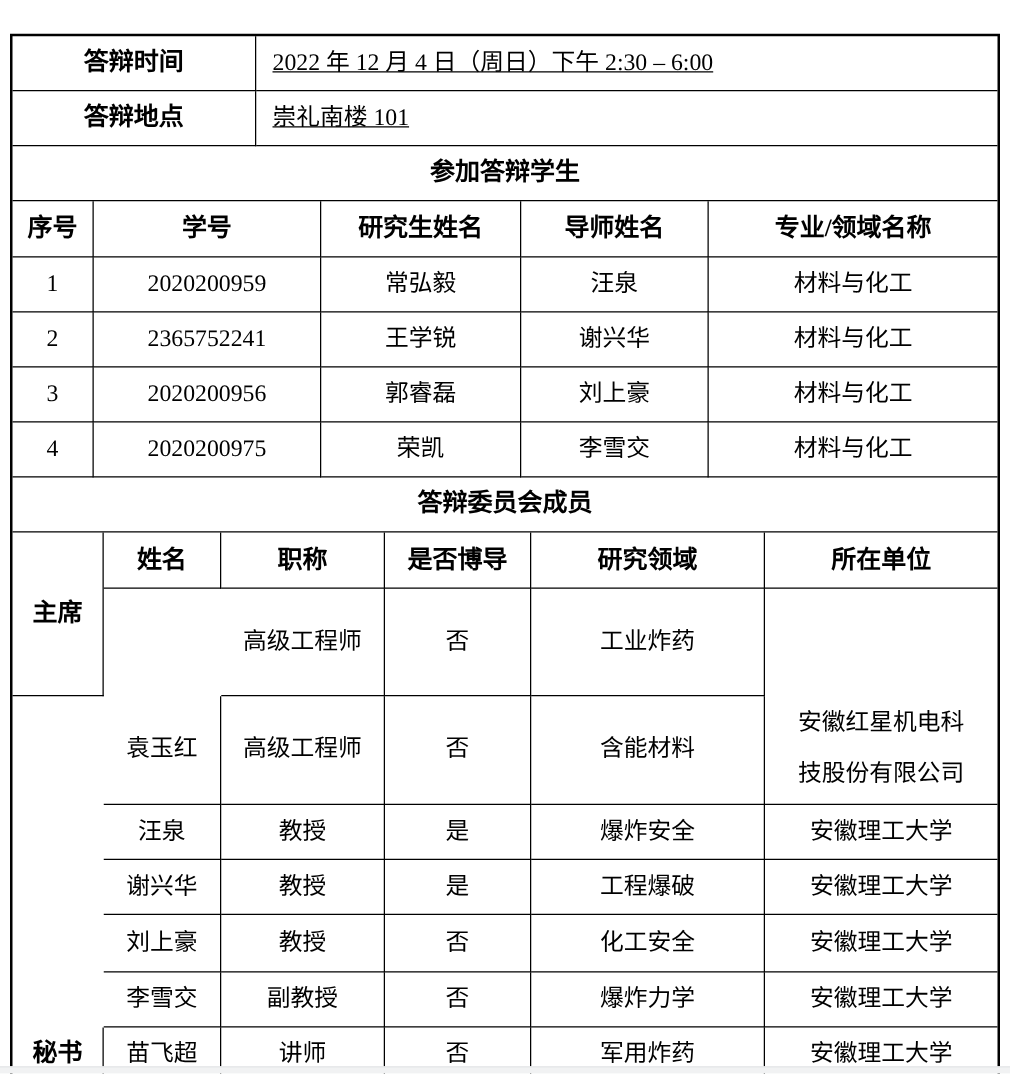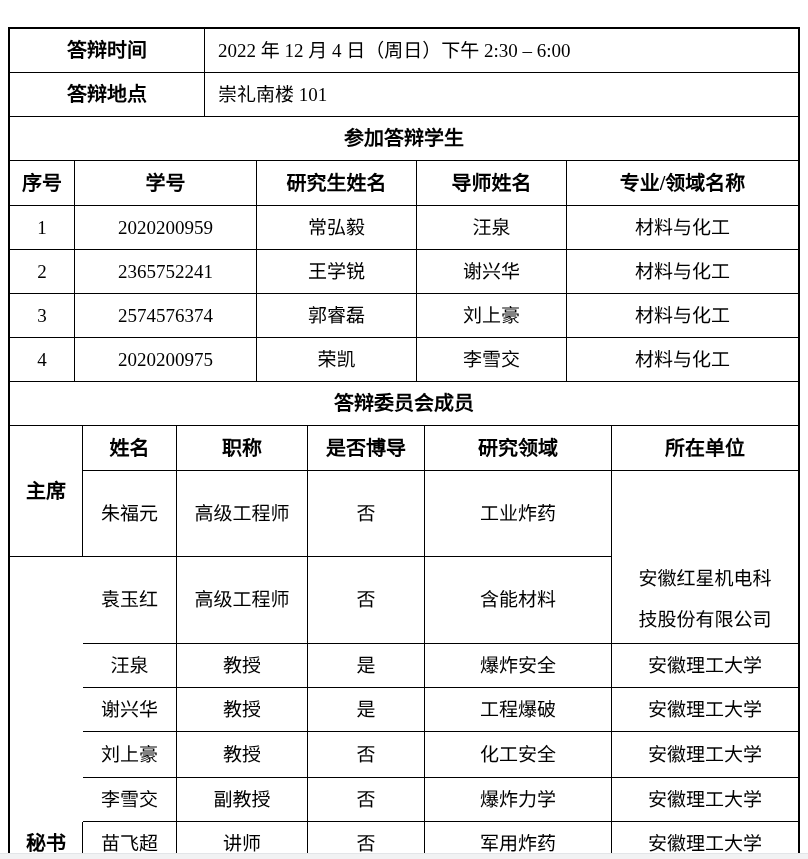--- a/index.html
+++ b/index.html
@@ -35,21 +35,21 @@
     align-items: center;
     justify-content: center;
     text-align: center;
     font-size: 19px;
     line-height: 1.25;
     overflow: hidden;
   }
   .cell.er { border-right: none; }
   .cell.eb { border-bottom: none; }
   .bold { font-weight: bold; font-size: 20px; }
-  .left { justify-content: flex-start; padding-left: 13px; text-align: right; }
+  .left { justify-content: flex-start; padding-left: 13px; text-align: right; text-decoration: underline; }
   .wrap2 { white-space: pre-line; line-height: 2.15; }
   .bottom-edge {
     position: absolute;
     left: 0;
     bottom: 0;
     width: 808px;
     height: 5px;
     background: #f1f2f3;
     border-top: 1px solid #e3e5e8;
   }
@@ -80,41 +80,40 @@
     <div class="cell" style="grid-area:5/8/6/10">汪泉</div>
     <div class="cell er" style="grid-area:5/10/6/12">材料与化工</div>
 
     <div class="cell" style="grid-area:6/1/7/2">2</div>
     <div class="cell" style="grid-area:6/2/7/6">2365752241</div>
     <div class="cell" style="grid-area:6/6/7/8">王学锐</div>
     <div class="cell" style="grid-area:6/8/7/10">谢兴华</div>
     <div class="cell er" style="grid-area:6/10/7/12">材料与化工</div>
 
     <div class="cell" style="grid-area:7/1/8/2">3</div>
-    <div class="cell" style="grid-area:7/2/8/6">2574576374</div>
+    <div class="cell" style="grid-area:7/2/8/6">2020200956</div>
     <div class="cell" style="grid-area:7/6/8/8">郭睿磊</div>
     <div class="cell" style="grid-area:7/8/8/10">刘上豪</div>
     <div class="cell er" style="grid-area:7/10/8/12">材料与化工</div>
 
     <div class="cell" style="grid-area:8/1/9/2">4</div>
     <div class="cell" style="grid-area:8/2/9/6">2020200975</div>
     <div class="cell" style="grid-area:8/6/9/8">荣凯</div>
     <div class="cell" style="grid-area:8/8/9/10">李雪交</div>
     <div class="cell er" style="grid-area:8/10/9/12">材料与化工</div>
 
     <div class="cell er bold" style="grid-area:9/1/10/12">答辩委员会成员</div>
 
     <div class="cell bold" style="grid-area:10/1/12/3">主席</div>
     <div class="cell bold" style="grid-area:10/3/11/4">姓名</div>
     <div class="cell bold" style="grid-area:10/4/11/7">职称</div>
     <div class="cell bold" style="grid-area:10/7/11/9">是否博导</div>
     <div class="cell bold" style="grid-area:10/9/11/11">研究领域</div>
     <div class="cell er bold" style="grid-area:10/11/11/12">所在单位</div>
 
-    <div class="cell" style="grid-area:11/3/12/4">朱福元</div>
     <div class="cell" style="grid-area:11/4/12/7">高级工程师</div>
     <div class="cell" style="grid-area:11/7/12/9">否</div>
     <div class="cell" style="grid-area:11/9/12/11">工业炸药</div>
 
 
     <div class="cell" style="grid-area:12/3/13/4">袁玉红</div>
     <div class="cell" style="grid-area:12/4/13/7">高级工程师</div>
     <div class="cell" style="grid-area:12/7/13/9">否</div>
     <div class="cell" style="grid-area:12/9/13/11">含能材料</div>
     <div class="cell er wrap2" style="grid-area:12/11/13/12">安徽红星机电科

